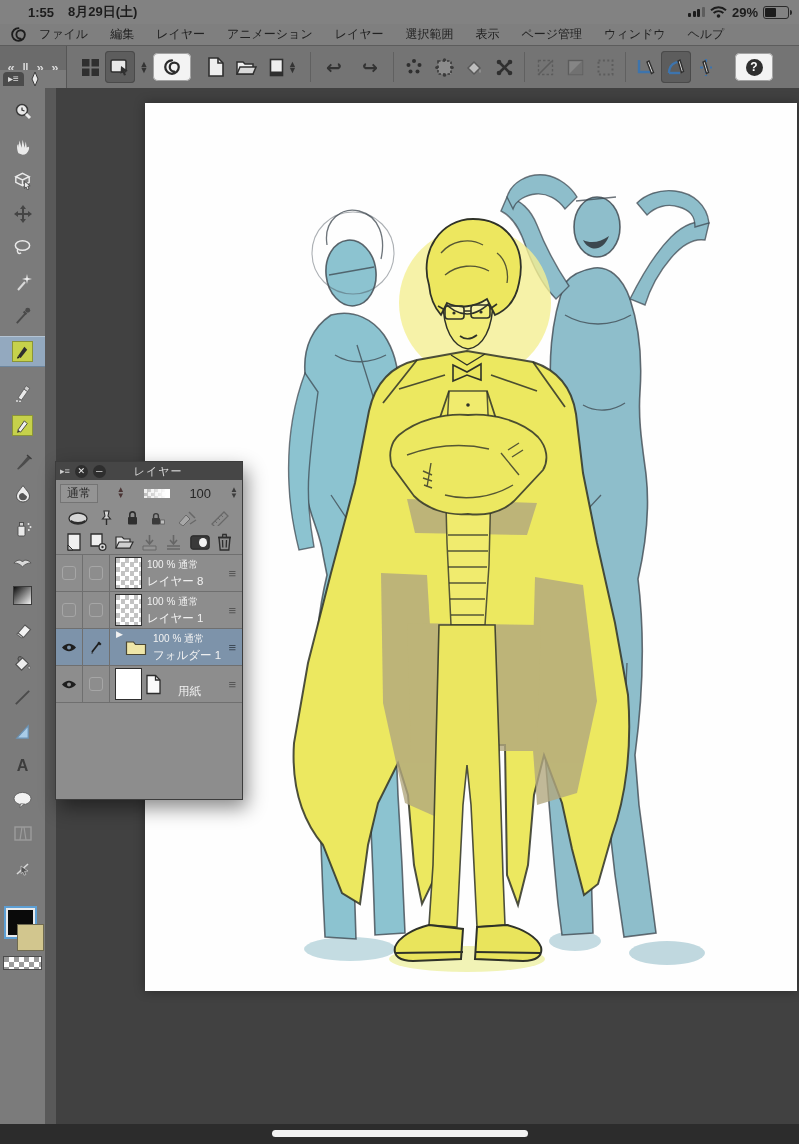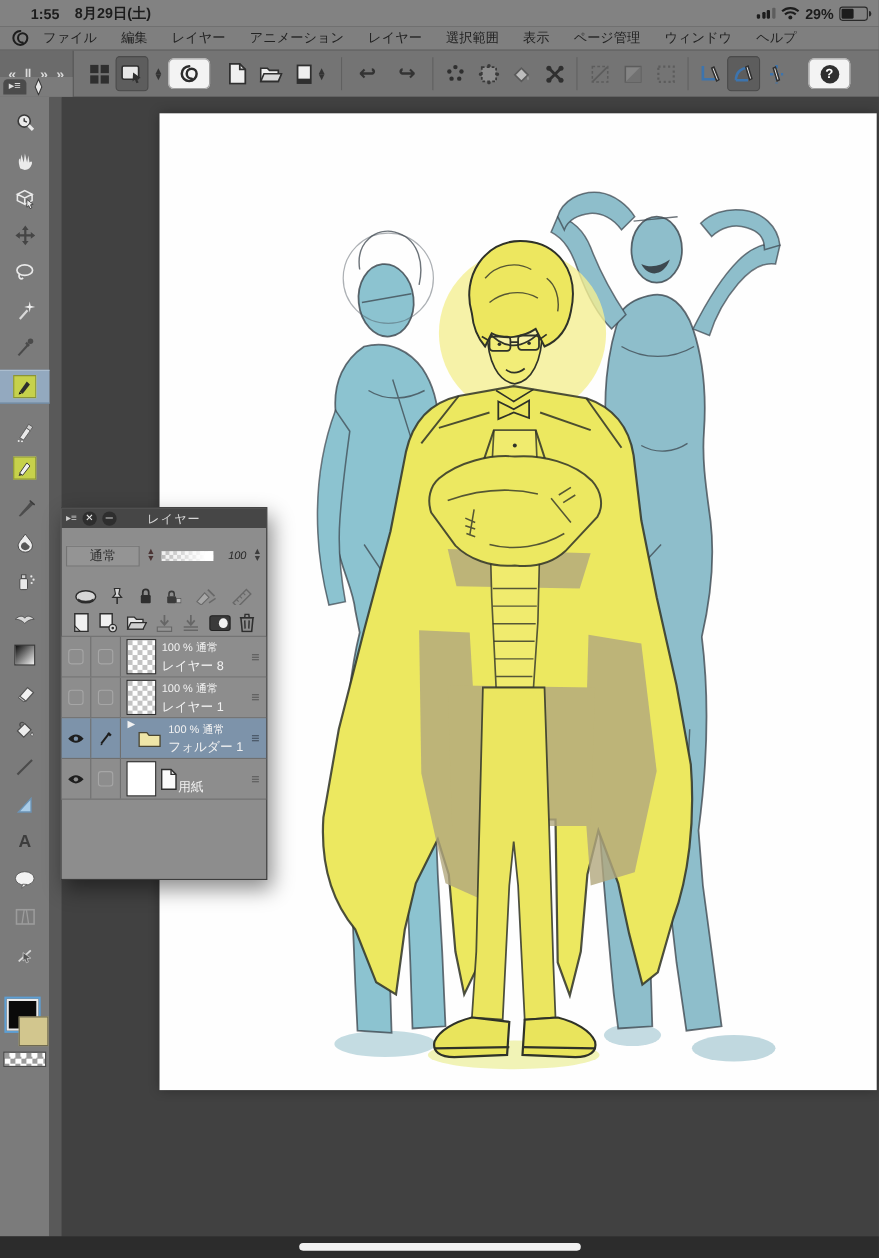--- a/index.html
+++ b/index.html
@@ -55,29 +55,29 @@
   #canvasbg{left:56px;top:88px;width:743px;height:1056px;background:#414141;}
   #page{left:145px;top:103px;width:652px;height:888px;background:#fefefe;box-shadow:0 0 10px rgba(0,0,0,.35);}
   
   #layerpal{left:55px;top:461px;width:188px;height:339px;background:#8d8d8d;box-shadow:4px 8px 18px rgba(0,0,0,.45);
             border:1px solid #3c3c3c;box-sizing:border-box;color:#f0f0f0;}
   #lp-title{height:18px;background:#464646;display:flex;align-items:center;font-size:11px;color:#d6d6d6;}
   #lp-title .tmenu{margin-left:4px;font-size:9px;color:#cfcfcf;}
   .wcirc{width:13px;height:13px;border-radius:50%;background:#2e2e2e;color:#ededed;font-size:9px;font-weight:bold;
          display:flex;align-items:center;justify-content:center;margin-left:5px;line-height:1;}
   #lp-title .ttl{margin-left:28px;letter-spacing:1px;}
-  #lp-blend{height:26px;display:flex;align-items:center;padding:12px 4px;gap:6px;}
+  #lp-blend{height:26px;display:flex;align-items:center;padding:0 4px;gap:19px;}
   #lp-blend .dd{width:74px;height:19px;background:#949494;box-shadow:inset 0 0 0 1px #747474;
                 display:flex;align-items:center;justify-content:center;font-size:12px;color:#2d2d2d;}
   .udarrows{display:flex;flex-direction:column;line-height:.7;font-size:8px;color:#4a3434;}
   #lp-blend .slider{width:52px;height:9px;background:#fdfdfd;box-shadow:inset 0 0 0 1px #6f6f6f;position:relative;overflow:hidden;}
   #lp-blend .slider .chk{position:absolute;left:0;top:0;bottom:0;width:100%;
       background:linear-gradient(90deg,rgba(255,255,255,0) 0%,rgba(255,255,255,1) 85%),
                  repeating-conic-gradient(#b9b9b9 0 25%,#efefef 0 50%);background-size:100% 100%,7px 7px;}
-  #lp-blend .opval{font-size:10px;color:#262626;width:26px;text-align:right;font-style:italic;}
+  #lp-blend .opval{font-size:13px;color:#262626;width:26px;text-align:right;}
   .lp-icons{height:24px;display:flex;align-items:center;justify-content:space-around;padding:0 6px;}
   .lp-icons .dis{opacity:.4;}
   
   #lp-list{border-top:1px solid #6f6f6f;}
   .lrow{height:36px;display:flex;align-items:stretch;border-bottom:1px solid #6f6f6f;position:relative;background:#8d8d8d;}
   .lrow.sel{background:#7d93aa;}
   .lcell{width:26px;display:flex;align-items:center;justify-content:center;border-right:1px solid #6f6f6f;flex:0 0 auto;}
   .emptybox{width:12px;height:12px;border:1.5px solid #a6a6a6;border-radius:3px;}
   .lthumb{width:25px;height:30px;margin:3px 6px 3px 6px;box-shadow:0 0 0 1px #2f2f2f;flex:0 0 auto;
           background:repeating-conic-gradient(#ffffff 0 25%,#c3c3c3 0 50%);background-size:9px 9px;align-self:center;}
@@ -644,21 +644,21 @@
         </svg>
       </span>
       <span class="lcell">
           <span class="emptybox"></span>
         </span>
       <span class="lthumb paper"></span>
       <svg width="17" height="21" viewBox="0 0 17 21" style="align-self:center;margin-left:-2px;flex:0 0 auto">
         <path d="M2 1.5 L10.5 1.5 L15 6 L15 19.5 L2 19.5 Z" fill="#fafafa" stroke="#2e2e2e" stroke-width="1.3"></path>
         <path d="M10.5 1.5 L10.5 6 L15 6" fill="none" stroke="#2e2e2e" stroke-width="1.3"></path>
       </svg>
-      <span class="ltext" style="margin-left:0;justify-content:flex-end;padding-bottom:3px">
+      <span class="ltext" style="margin-left:16px;justify-content:flex-end;padding-bottom:3px">
         <span class="lname">用紙</span>
       </span>
       <span class="lhandle">≡</span>
     </div>
   </div>
 </div>
 
 <div id="bottomband" class="abs"></div>
 <div id="homebar" class="abs"></div>
 

